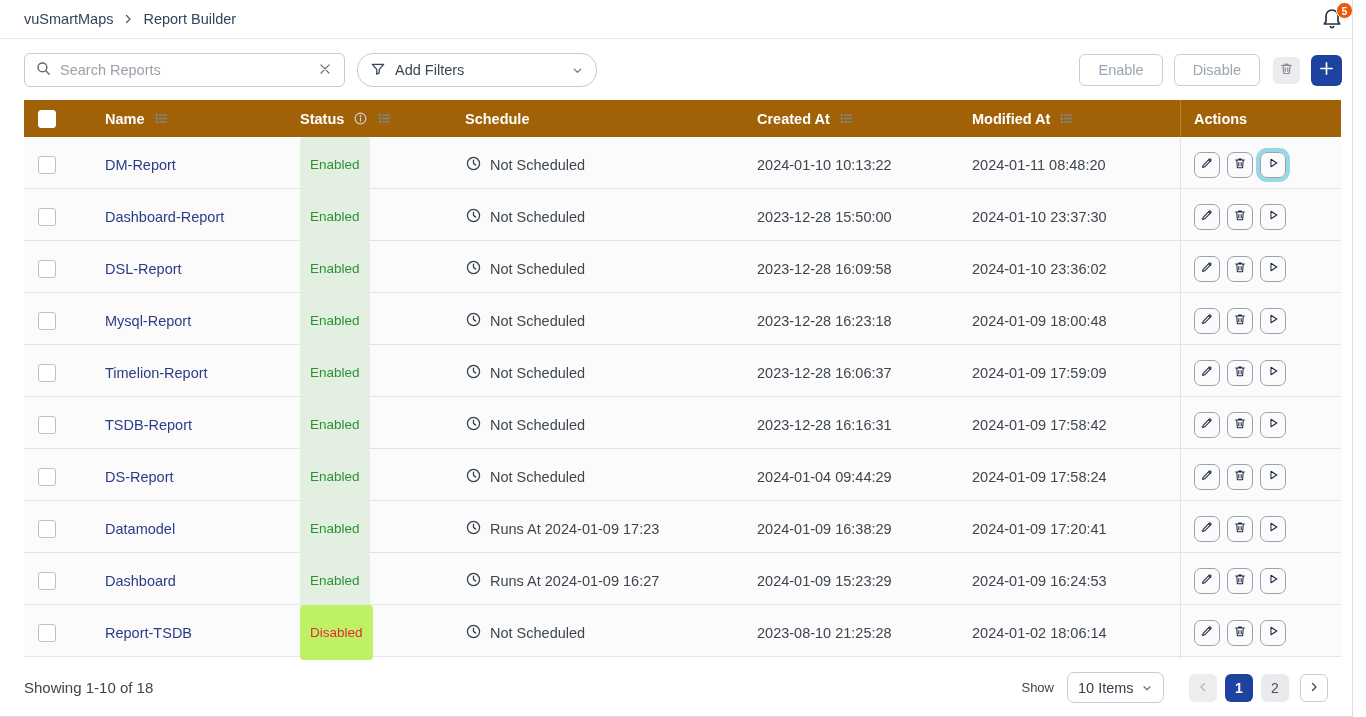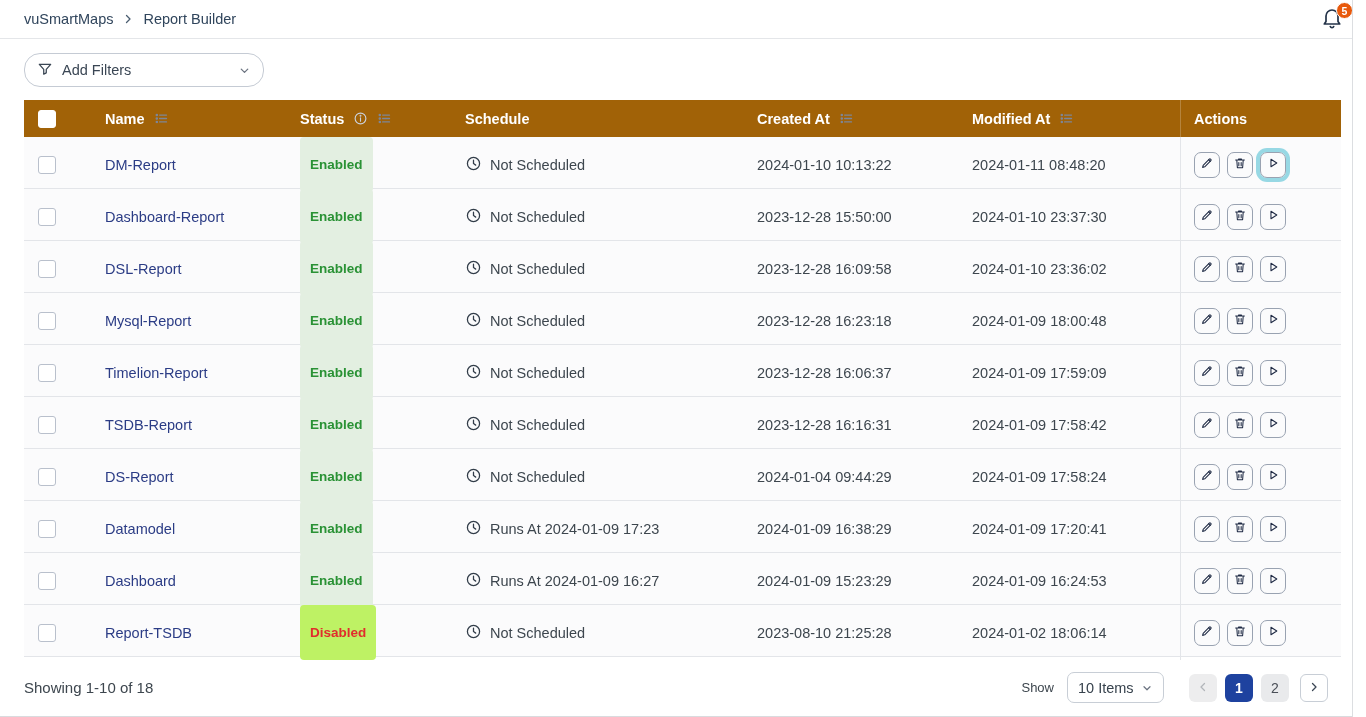--- a/index.html
+++ b/index.html
@@ -74,21 +74,21 @@
   .cell-check { padding-left:14px; }
   .checkbox {
     width:18px; height:18px; border:1.5px solid #b9c0cc; border-radius:3px; background:#fff; cursor:pointer;
   }
   .thead .checkbox { border-color:#fff; }
   .tr {
     background:#fbfbfc; border-bottom:1px solid #e3e5e9; height:52px;
   }
   .name-link { color:#2b3c85; cursor:pointer; }
   .status-badge {
-    display:inline-flex; padding:20px 10px; border-radius:4px; font-size:13.5px; font-weight:700; cursor:default;
+    display:inline-flex; padding:20px 10px; border-radius:4px; font-size:13.5px; font-weight:400; cursor:default;
   }
   .status-badge.enabled { background:#e3efe1; color:#2a9235; }
   .status-badge.disabled { background:#bef264; color:#e12d2d;text-align:right; }
   .cell-schedule { display:flex; align-items:center; gap:8px; color:#3d464e; }
   .cell-schedule svg { color:#323d49; flex:none; }
   .cell-actions {
     border-left:1px solid #e3e5e9; height:100%; display:flex; align-items:center; gap:7px; padding-left:13px;
   }
   .thead .cell-actions { border-left:1px solid rgba(255,255,255,0.22); }
   .action-btn {
@@ -143,33 +143,67 @@
         <svg width="24" height="26" viewBox="0 0 24 24" fill="none" stroke="currentColor" stroke-width="1.7" stroke-linecap="round" stroke-linejoin="round">
           <path d="M18 15.5V10a6 6 0 1 0-12 0v5.5L4.3 18h15.4L18 15.5z"></path>
           <path d="M10.3 20.5a1.8 1.8 0 0 0 3.4 0"></path>
         </svg>
       </span>
       <span class="badge">5</span>
     </div>
   </div>
 
   <div class="toolbar">
+    <div class="search-box">
+      <span>
+        <svg width="17" height="17" viewBox="0 0 24 24" fill="none" stroke="currentColor" stroke-width="2" stroke-linecap="round">
+            <circle cx="10.5" cy="10.5" r="6.2"></circle>
+            <path d="M15.3 15.3L20 20"></path>
+          </svg>
+      </span>
+      <input type="text" placeholder="Search Reports" style="">
+      <button class="clear-btn">
+        <span>
+          <svg width="14" height="14" viewBox="0 0 24 24" fill="none" stroke="currentColor" stroke-width="2" stroke-linecap="round">
+              <path d="M5 5l14 14M19 5L5 19"></path>
+            </svg>
+        </span>
+      </button>
+    </div>
     <div class="filter-box">
       <span>
         <svg width="16" height="16" viewBox="0 0 24 24" fill="none" stroke="currentColor" stroke-width="1.9" stroke-linejoin="round">
             <path d="M3.5 5h17l-6.6 7.6v5.2l-3.8 1.9v-7.1L3.5 5z"></path>
           </svg>
       </span>
       <span>Add Filters</span>
       <span class="chev">
         <svg width="13" height="13" viewBox="0 0 24 24" fill="none" stroke="currentColor" stroke-width="2.4" stroke-linecap="round" stroke-linejoin="round">
             <path d="M6 9.5l6 6 6-6"></path>
           </svg>
       </span>
     </div>
+    <div class="toolbar-right">
+      <button class="btn-outline">Enable</button>
+      <button class="btn-outline">Disable</button>
+      <button class="icon-btn-muted">
+        <span>
+          <svg width="15" height="15" viewBox="0 0 24 24" fill="none" stroke="currentColor" stroke-width="1.9" stroke-linecap="round" stroke-linejoin="round">
+              <path d="M4.5 7h15M9.5 7V5h5v2M6.5 7l1 13h9l1-13M10 11v5.5M14 11v5.5"></path>
+            </svg>
+        </span>
+      </button>
+      <button class="btn-add">
+        <span>
+          <svg width="17" height="17" viewBox="0 0 24 24" fill="none" stroke="currentColor" stroke-width="2.3" stroke-linecap="round">
+              <path d="M12 4v16M4 12h16"></path>
+            </svg>
+        </span>
+      </button>
+    </div>
   </div>
 
   <div class="table">
     <div class="grid-row thead">
       <div class="cell-check">
         <div class="checkbox" style="background:#fff"></div>
       </div>
       <div class="th">
         <span>Name</span>
         <span class="list-icon">

